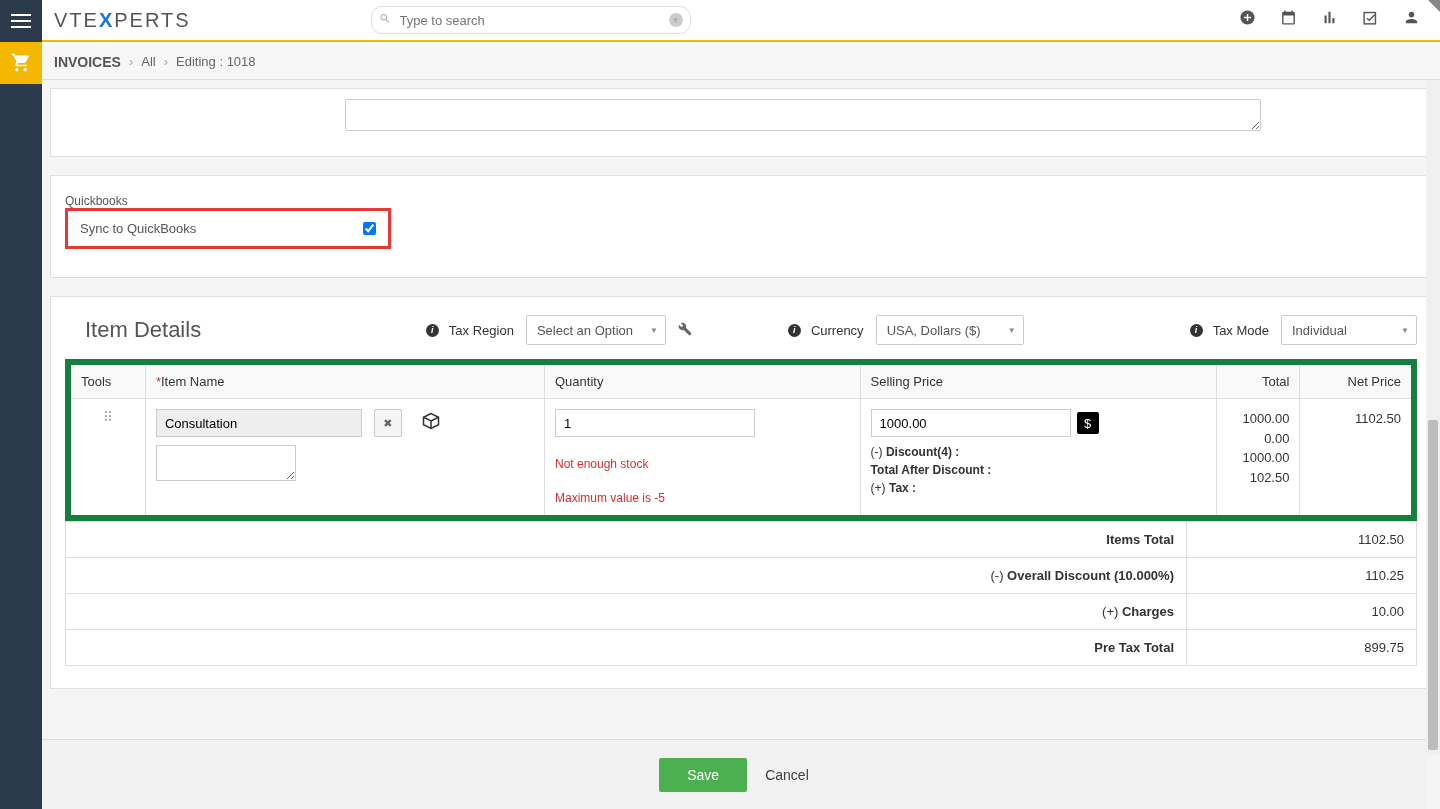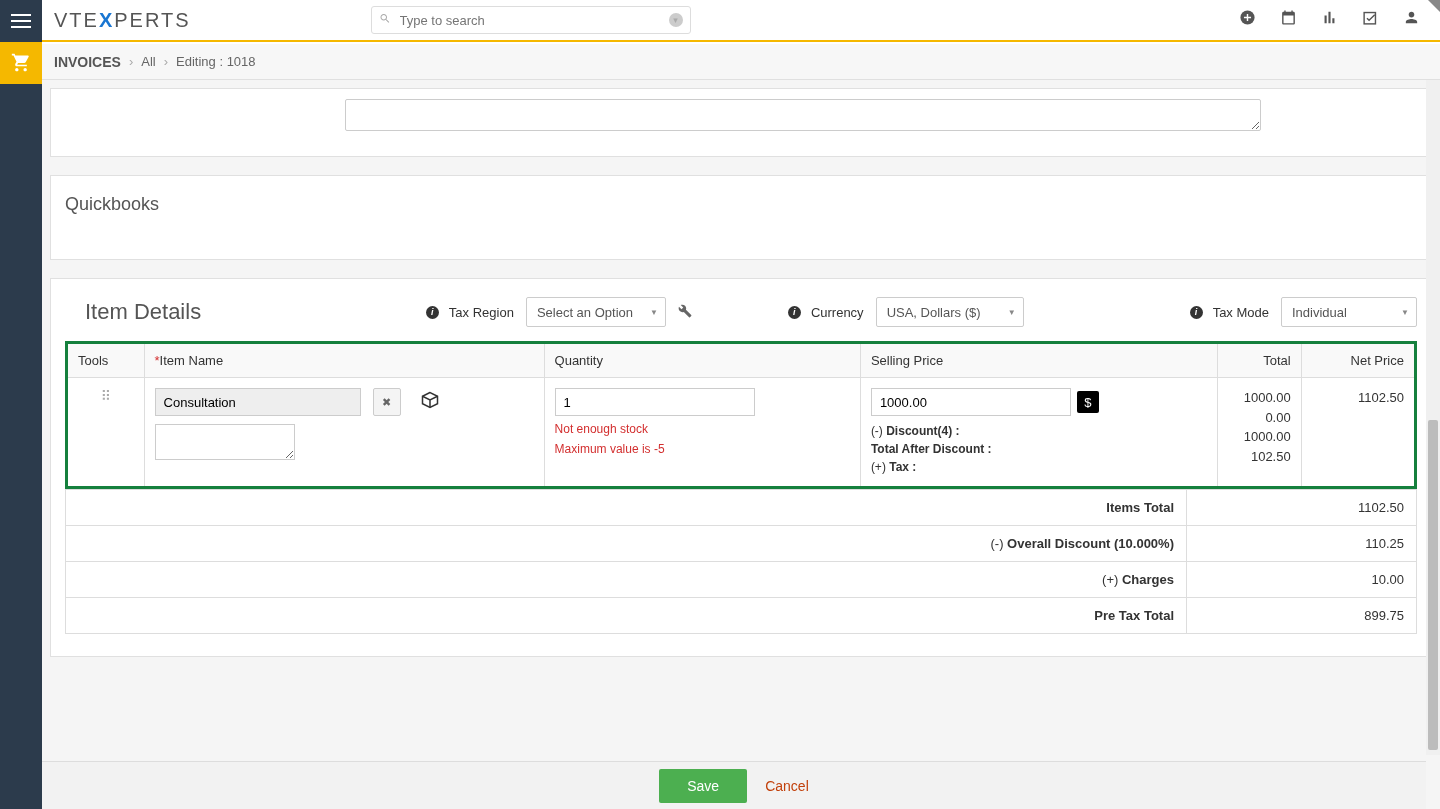--- a/index.html
+++ b/index.html
@@ -11,98 +11,98 @@
   
   
   .left-sidebar { position: fixed; top: 42px; left: 0; width: 42px; height: calc(100vh - 42px); background: #2c3b4c; z-index: 50; }
   .sidebar-icon { width: 42px; height: 42px; background: #f5b800; display: flex; align-items: center; justify-content: center; color: #fff; }
   
   
   .top-header { position: fixed; top: 0; left: 42px; right: 0; height: 42px; background: #fff; border-bottom: 2px solid #f5b800; display: flex; align-items: center; z-index: 90; }
   .logo { margin-left: 12px; font-size: 20px; font-weight: 300; letter-spacing: 2px; color: #555; }
   .logo b { font-weight: 700; color: #1976d2; }
   .search-wrap { margin-left: 180px; width: 320px; position: relative; }
-  .search-input { width: 100%; height: 28px; border: 1px solid #ddd; border-radius: 3px; padding: 0 30px 0 28px; font-size: 13px; color: #888; background: #fff; }
+  .search-input { width: 100%; height: 28px; border: 1px solid #ddd; border-radius: 11px; padding: 0 30px 0 28px; font-size: 13px; color: #888; background: #fff; }
   .search-icon { position: absolute; left: 8px; top: 50%; transform: translateY(-50%); color: #aaa; font-size: 13px; }
   .search-chevron { position: absolute; right: 8px; top: 50%; transform: translateY(-50%); color: #aaa; width: 14px; height: 14px; border-radius: 50%; background: #ccc; display: flex; align-items: center; justify-content: center; font-size: 9px; }
   .header-right-icons { margin-left: auto; margin-right: 20px; display: flex; gap: 24px; color: #555; font-size: 17px; }
   .triangle-icon { position: fixed; top: 0; right: 0; width: 0; height: 0; border-style: solid; border-width: 0 12px 12px 0; border-color: transparent #888 transparent transparent; z-index: 95; }
   
   
   .breadcrumb-bar { position: fixed; top: 44px; left: 42px; right: 0; height: 36px; background: #f7f7f7; border-bottom: 1px solid #e0e0e0; display: flex; align-items: center; padding-left: 12px; z-index: 80; color: #666; font-size: 13px; text-align: right; }
   .breadcrumb-bar .module { font-weight: 600; font-size: 14px; color: #555; text-transform: uppercase; }
   .breadcrumb-bar .sep { margin: 0 8px; color: #aaa; }
   
   
   .main-content { margin-left: 42px; margin-top: 80px; padding: 0 0 70px 0; min-height: calc(100vh - 80px); background: #f5f5f5; position: relative; }
   .content-inner { padding: 8px; }
   
   .white-block { background: #fff; border: 1px solid #e0e0e0; margin-bottom: 18px; }
   
   .desc-block { padding: 10px 14px 22px 14px; }
   .desc-textarea { width: 916px; height: 32px; margin-left: 280px; border: 1px solid #ccc; border-radius: 2px; resize: both; }
   
   .qb-block { padding: 18px 14px 28px 14px; }
-  .qb-title { font-size: 18px; font-weight: 400; color: #555; margin-bottom: 16px; }
+  .qb-title { font-size: 12px; font-weight: 400; color: #555; }
   .highlight-box { border: 3px solid #e53935; padding: 10px 12px; display: flex; align-items: center; width: 326px; }
   .qb-label { font-size: 13px; color: #555; flex: 1; }
   .qb-check { margin-left: auto; }
   
   .item-block { padding: 18px 14px 22px 14px; }
   .item-header-row { display: flex; align-items: center; margin-bottom: 14px; gap: 8px; }
   .item-title { font-size: 22px; font-weight: 400; color: #555; margin-right: auto; margin-left: 20px; }
   .info-icon { display: inline-flex; width: 13px; height: 13px; border-radius: 50%; background: #333; color: #fff; align-items: center; justify-content: center; font-size: 9px; font-weight: bold; font-style: italic; margin-right: 2px; }
   .item-header-label { font-size: 13px; color: #333; font-weight: 500; margin-right: 4px; }
   .dropdown-sel { height: 30px; border: 1px solid #ccc; border-radius: 2px; padding: 0 24px 0 10px; font-size: 13px; color: #555; background: #fff; appearance: none; position: relative; }
   .dropdown-wrap { position: relative; display: inline-block; }
   .dropdown-wrap::after { content: '▼'; position: absolute; right: 8px; top: 50%; transform: translateY(-50%); font-size: 8px; color: #888; pointer-events: none; }
   .wrench { color: #666; font-size: 14px; margin-left: 4px; }
   
   
-  .item-table { width: 100%; border-collapse: collapse; border: 3px solid #15803d; }
+  .item-table { width: 100%; border-collapse: collapse; border: 6px solid #15803d; }
   .item-table th { background: #f9f9f9; border: 1px solid #ddd; padding: 9px 10px; text-align: left; font-weight: 500; font-size: 13px; }
   .item-table td { border: 1px solid #ddd; padding: 10px; vertical-align: top; font-size: 13px; }
   .item-table th:nth-child(1) { width: 76px; }
   .item-table th:nth-child(2) { width: 392px; }
   .item-table th:nth-child(3) { width: 310px; }
   .item-table th:nth-child(4) { width: 350px; }
   .item-table th:nth-child(5) { width: 82px; text-align: right; }
   .item-table th:nth-child(6) { width: 112px; text-align: right; }
   .required-star { color: #d32f2f; }
   .drag-handle { color: #aaa; font-size: 14px; display: inline-block; }
   .name-input-row { display: flex; align-items: center; gap: 12px; margin-bottom: 8px; }
   .name-input { flex: 0 0 206px; height: 28px; border: 1px solid #ccc; background: #eee; padding: 0 8px; font-size: 13px; }
   .clear-btn { width: 28px; height: 28px; border: 1px solid #ccc; background: #f4f4f4; color: #666; display: flex; align-items: center; justify-content: center; font-size: 11px; border-radius: 2px; }
   .pkg-icon { margin-left: 8px; color: #333; font-size: 18px; }
   .name-textarea { width: 140px; height: 36px; border: 1px solid #ccc; resize: both; }
   .qty-input { width: 200px; height: 28px; border: 1px solid #ccc; padding: 0 8px; font-size: 13px; }
-  .stock-err { color: #d32f2f; font-size: 12px; margin-top: 6px; }
+  .stock-err { color: #d32f2f; font-size: 12px; margin-top: 20px; }
   .price-row { display: flex; align-items: center; gap: 6px; }
   .price-input { width: 200px; height: 28px; border: 1px solid #ccc; padding: 0 8px; font-size: 13px; }
   .price-icon { width: 22px; height: 22px; background: #000; color: #fff; display: flex; align-items: center; justify-content: center; font-size: 13px; border-radius: 2px; position: relative; }
   .price-icon::after { content: ''; position: absolute; left: -5px; top: 50%; transform: translateY(-50%); border: 5px solid transparent; border-right-color: #000; }
   .price-breakdown { margin-top: 6px; font-size: 12px; line-height: 1.5; color: #333; }
   .price-breakdown b { font-weight: 600; }
   .total-col { text-align: right; font-size: 12px; line-height: 1.5; }
   
   .add-btns { margin: 12px 0 16px 0; display: flex; gap: 10px; }
   .add-btn { border: 1px solid #ccc; background: #fff; padding: 7px 14px; font-size: 13px; color: #444; border-radius: 2px; cursor: pointer; }
   .add-btn .plus { font-weight: bold; margin-right: 4px; }
   
   
   .summary-table { width: 100%; border-collapse: collapse; border: 1px solid #ddd; }
   .summary-table td { border: 1px solid #ddd; padding: 10px 12px; font-size: 13px; }
   .summary-table td:first-child { text-align: right; font-weight: 600; color: #333; }
   .summary-table td:last-child { width: 230px; text-align: right; }
   .summary-table .minus { font-weight: 400; }
   
   
-  .bottom-bar { position: fixed; bottom: 0; left: 42px; right: 14px; height: 48px; background: #f2f2f2; border-top: 1px solid #ddd; display: flex; align-items: center; justify-content: center; gap: 18px; z-index: 70; }
+  .bottom-bar { position: fixed; bottom: 0; left: 42px; right: 14px; height: 70px; background: #f2f2f2; border-top: 1px solid #ddd; display: flex; align-items: center; justify-content: center; gap: 18px; z-index: 70; }
   .save-btn { background: #4caf50; color: #fff; border: none; padding: 9px 28px; font-size: 14px; border-radius: 2px; cursor: pointer; }
-  .cancel-link { color: #c2410c; font-size: 14px; cursor: pointer; }
+  .cancel-link { color: #404040; font-size: 14px; cursor: pointer; }
   
   
   .scrollbar-track { position: fixed; top: 80px; right: 0; width: 14px; height: calc(100vh - 80px - 54px); background: #f0f0f0; z-index: 60; }
   .scrollbar-thumb { position: absolute; top: 340px; left: 2px; width: 10px; height: 330px; background: #bcbcbc; border-radius: 2px; }
 </style>
 </head>
 <body>
 
 <div class="top-hamburger">
   <span></span>
@@ -163,20 +163,24 @@
 
 <div class="main-content">
   <div class="content-inner">
 
     <div class="white-block desc-block">
       <textarea class="desc-textarea" style=""></textarea>
     </div>
 
     <div class="white-block qb-block">
       <div class="qb-title">Quickbooks</div>
+      <div class="highlight-box">
+        <span class="qb-label">Sync to QuickBooks</span>
+        <input type="checkbox" class="qb-check" checked="" style="">
+      </div>
     </div>
 
     <div class="white-block item-block">
       <div class="item-header-row">
         <div class="item-title">Item Details</div>
 
         <span class="info-icon">i</span>
         <span class="item-header-label">Tax Region</span>
         <div class="dropdown-wrap">
           <select class="dropdown-sel" style="width:140px;">

